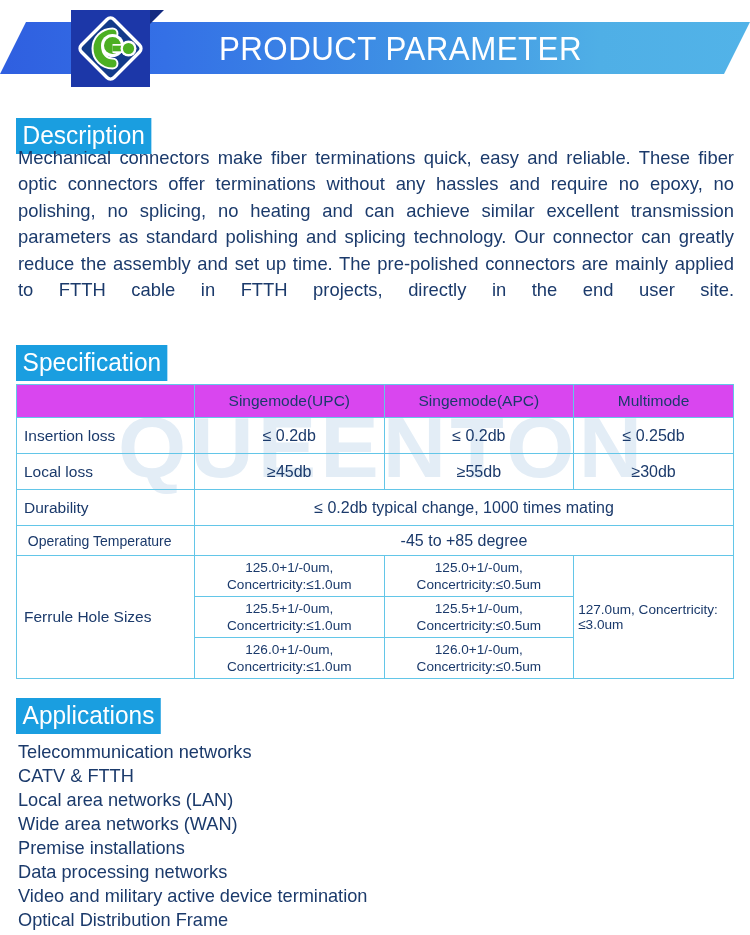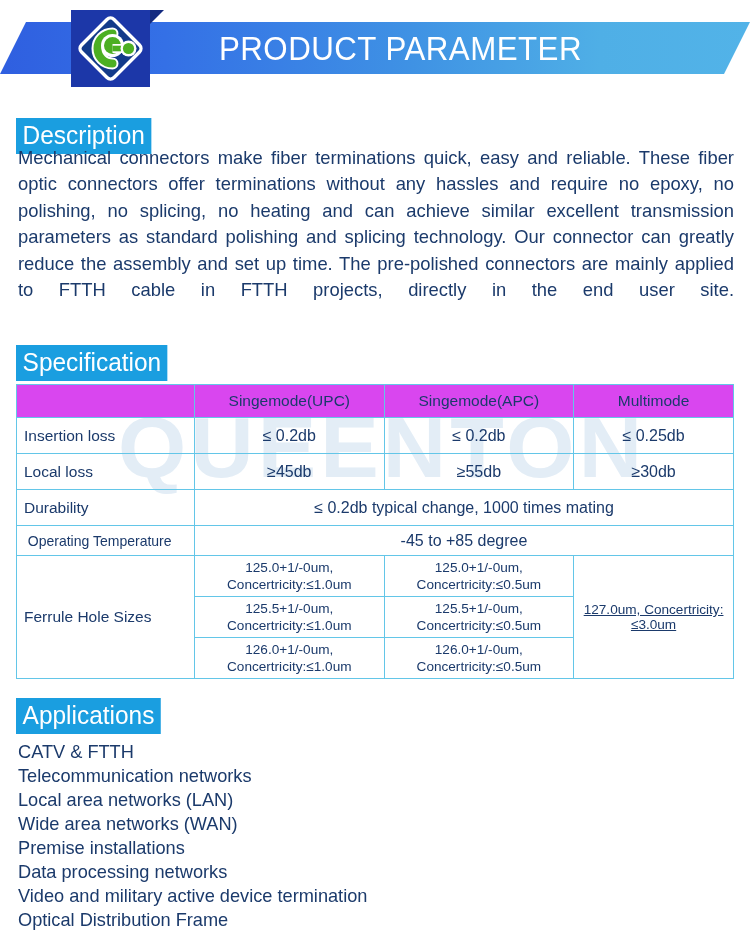--- a/index.html
+++ b/index.html
@@ -164,23 +164,21 @@
   .row-h { height: 36px; }
   .row-h2 { height: 30px; }
   .cell-small {
     font-size: 13.6px;
     line-height: 17px;
     text-align: center;
     padding: 3px 2px !important;
   }
   .cell-mm {
     font-size: 13.6px;
-    text-align: center;
     padding: 2px 4px !important;
-    text-decoration: underline;
   }
   .ferrule-label {
     font-size: 15.5px;
     text-align: left;
     padding-left: 7px !important;
   }
 
   
   .apps-list {
     position: absolute;
@@ -282,22 +280,22 @@
       </tr>
     </tbody>
   </table>
 </div>
 
 <div class="sect-applications">
   <span class="badge">Applications</span>
 </div>
 
 <div class="apps-list">
+  <div class="app-item">Telecommunication networks</div>
   <div class="app-item">CATV &amp; FTTH</div>
-  <div class="app-item">Telecommunication networks</div>
   <div class="app-item">Local area networks (LAN)</div>
   <div class="app-item">Wide area networks (WAN)</div>
   <div class="app-item">Premise installations</div>
   <div class="app-item">Data processing networks</div>
   <div class="app-item">Video and military active device termination</div>
   <div class="app-item">Optical Distribution Frame</div>
   <div class="app-item">Optical Network Equipments</div>
 </div>
 
 </body></html>

